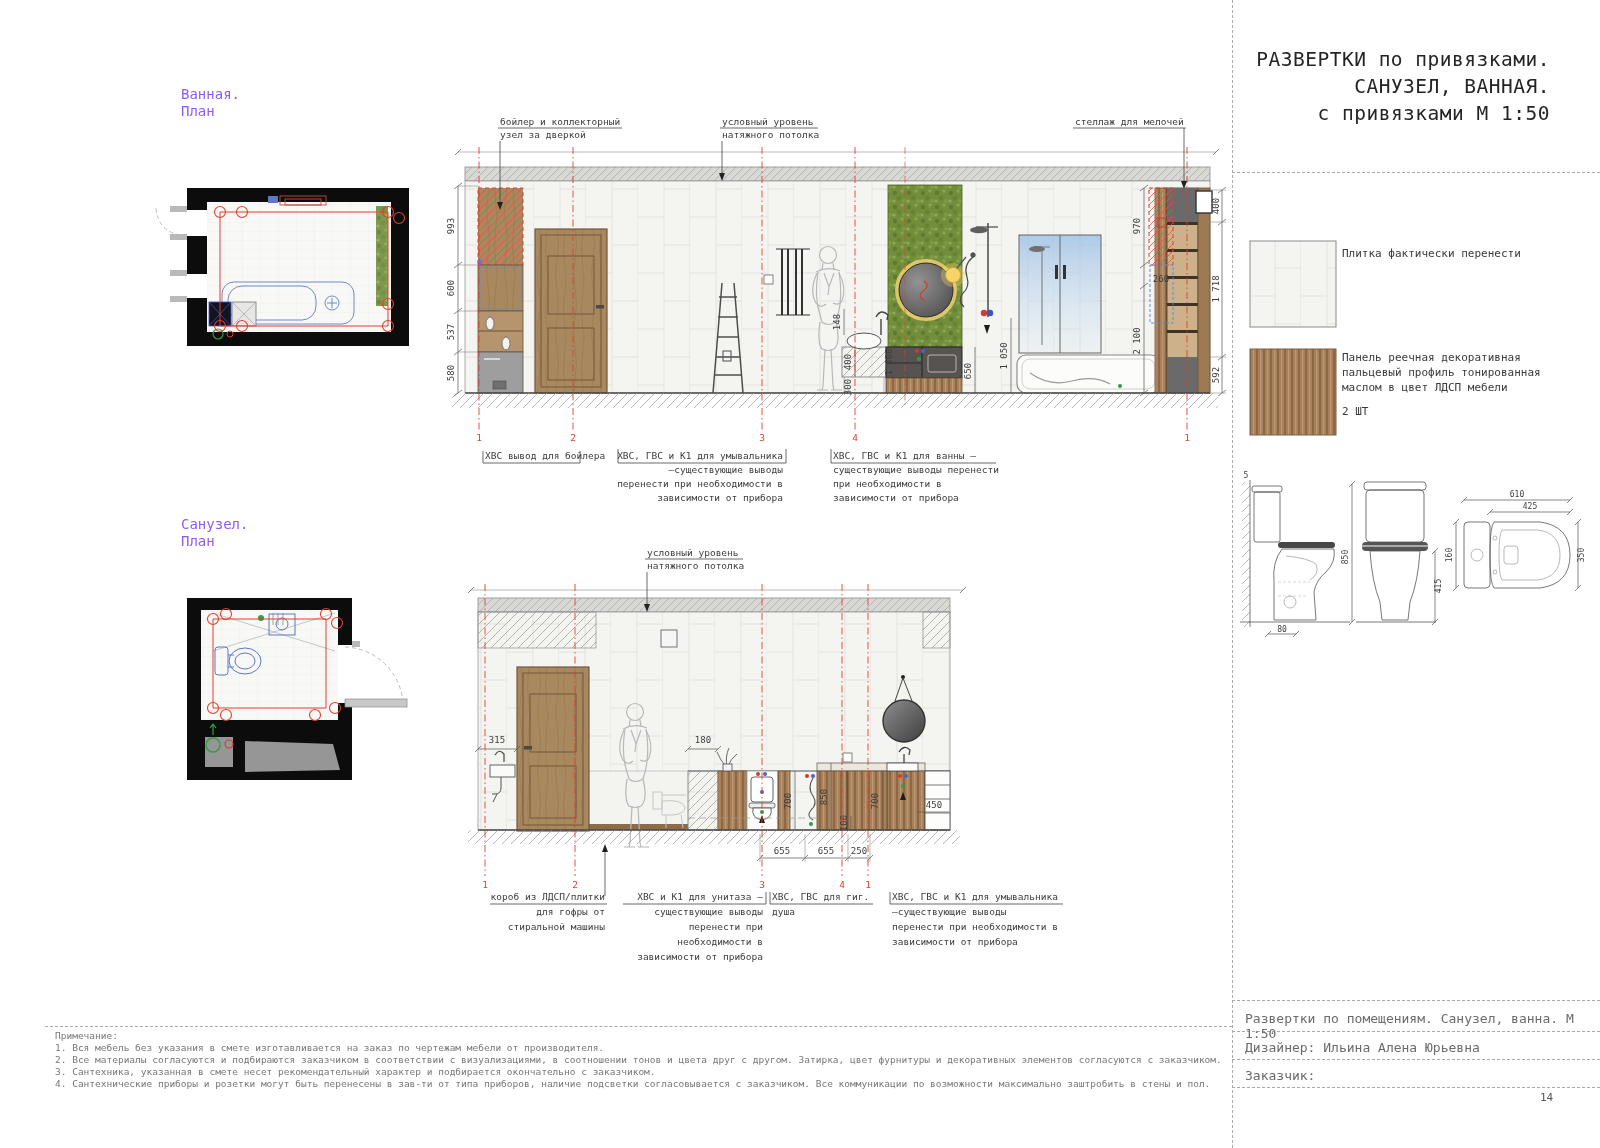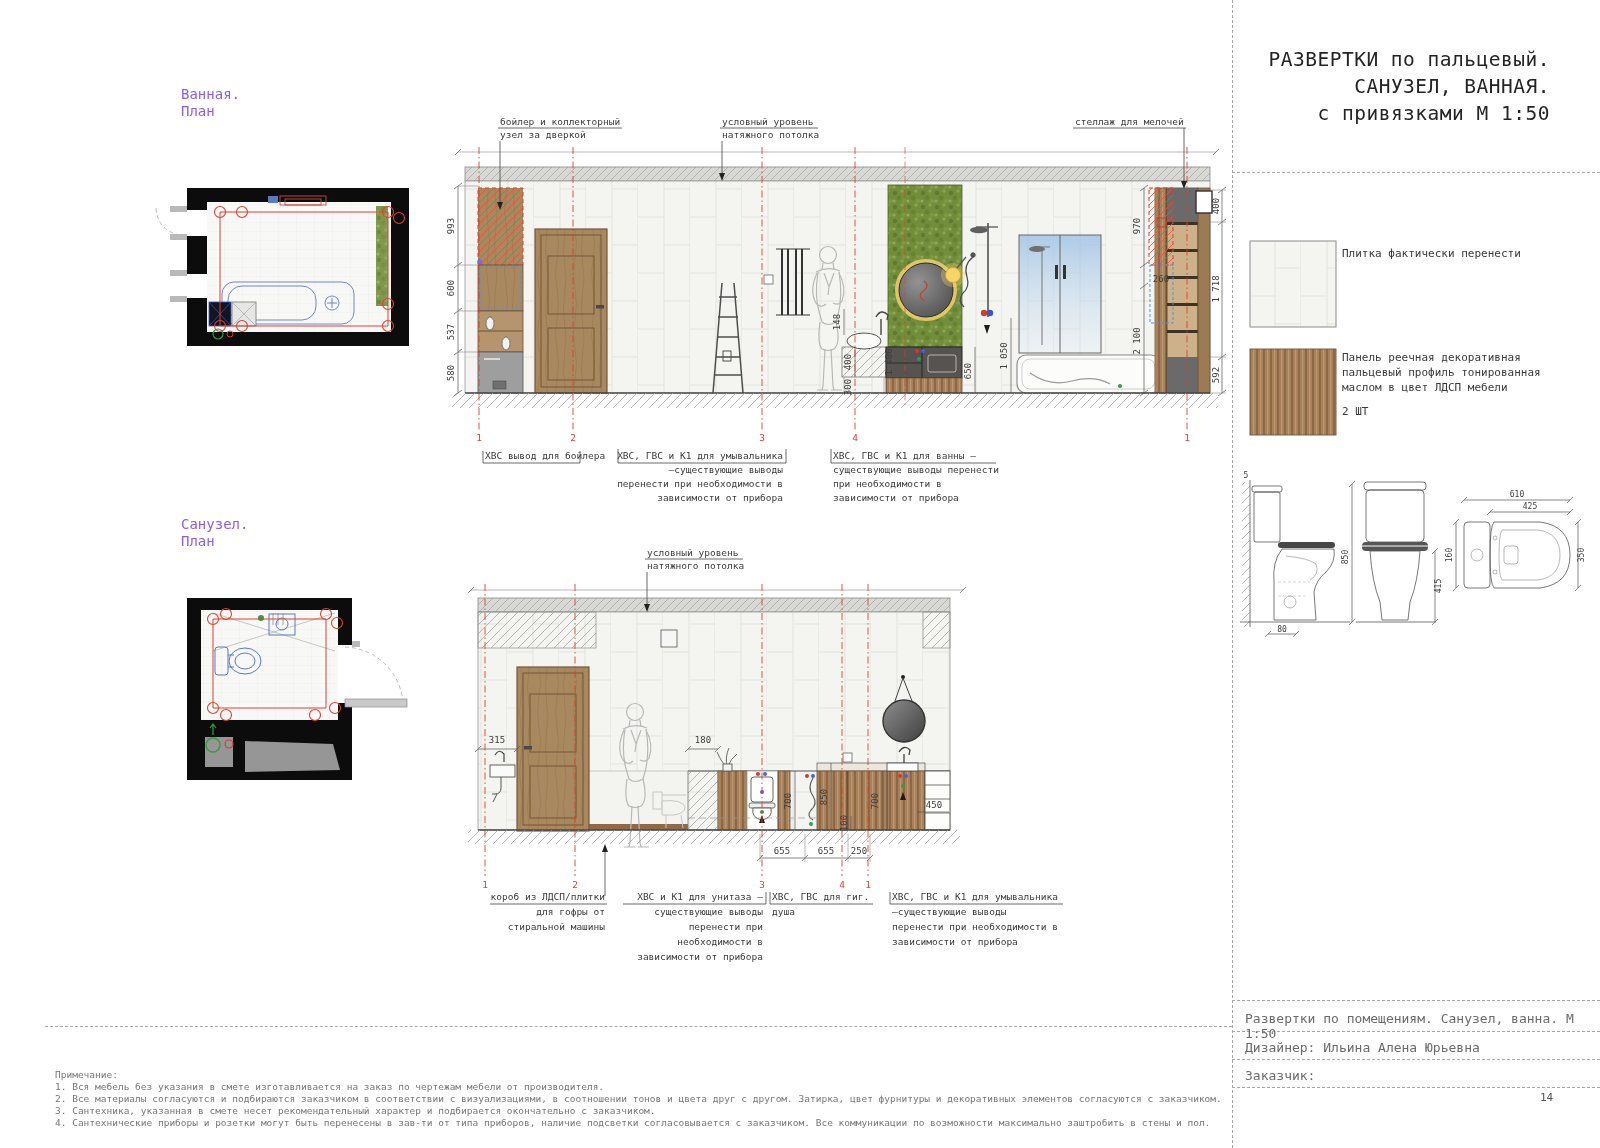--- a/index.html
+++ b/index.html
@@ -96,21 +96,21 @@
   </g>
   <g id="vase" stroke="#5c5c5c" stroke-width=".8" fill="#f4f2ee">
     <path d="M3 0 q-4 3 -3 8 q1 5 4 5 q3 0 4 -5 q1 -5 -3 -8 z"></path>
   </g>
 </defs>
 </svg>
 
 <div class="dashV" style="left:1232px;top:0;height:1148px;"></div>
 
 <div class="abs sheet-title" style="left:1240px;top:46px;width:310px;">
-  <div>РАЗВЕРТКИ по пальцевый.</div>
+  <div>РАЗВЕРТКИ по привязками.</div>
   <div>САНУЗЕЛ, ВАННАЯ.</div>
   <div>с привязками М 1:50</div>
 </div>
 <div class="dashH" style="left:1232px;top:172px;width:368px;"></div>
 
 <svg width="88" height="88" style="left:1249px;top:240px;">
   <rect x="1" y="1" width="86" height="86" fill="url(#tile)" stroke="#8b8b8b" stroke-width="1"></rect>
 </svg>
 <div class="abs legend-label" style="left:1342px;top:246px;width:230px;">Плитка фактически перенести</div>
 
@@ -697,19 +697,19 @@
     <text class="t10" x="437" y="360">ХВС, ГВС и К1 для умывальника</text>
     <text class="t10" x="437" y="375">–существующие выводы</text>
     <text class="t10" x="437" y="390">перенести при необходимости в</text>
     <text class="t10" x="437" y="405">зависимости от прибора</text>
     <line x1="435" y1="364" x2="608" y2="364" class="lead"></line>
     <line x1="435" y1="352" x2="435" y2="364" class="lead"></line>
   </g>
 </svg>
 
 <div class="dashH" style="left:45px;top:1026px;width:1187px;"></div>
-<div class="abs notes" style="left:55px;top:1030px;width:1175px;margin-top:39px;">
+<div class="abs notes" style="left:55px;top:1030px;width:1175px;">
   <div>Примечание:</div>
   <div>1. Вся мебель без указания в смете изготавливается на заказ по чертежам мебели от производителя.</div>
   <div>2. Все материалы согласуются и подбираются заказчиком в соответствии с визуализациями, в соотношении тонов и цвета друг с другом. Затирка, цвет фурнитуры и декоративных элементов согласуются с заказчиком.</div>
   <div>3. Сантехника, указанная в смете несет рекомендательный характер и подбирается окончательно с заказчиком.</div>
   <div>4. Сантехнические приборы и розетки могут быть перенесены в зав-ти от типа приборов, наличие подсветки согласовывается с заказчиком. Все коммуникации по возможности максимально заштробить в стены и пол.</div>
 </div>
 
 </body></html>

